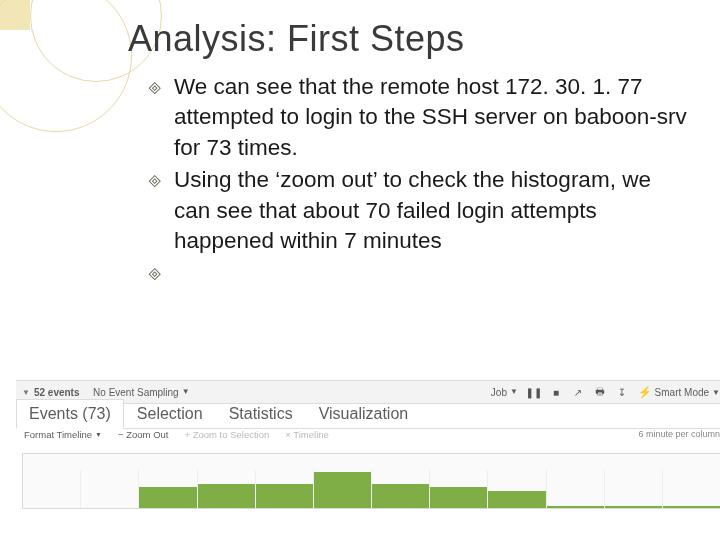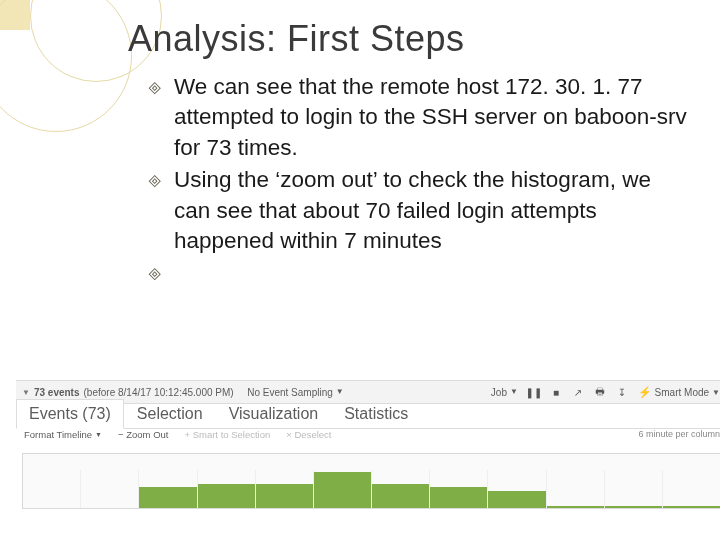--- a/index.html
+++ b/index.html
@@ -58,22 +58,21 @@
     </div>
     <div class="item" data-interactable="false">
       <span class="bullet" data-interactable="false">🞜</span>
     </div>
   </div>
 
   <div class="splunk" data-interactable="false">
     <div class="bar1" data-interactable="false">
       <div class="left">
         <span class="caret" data-interactable="true">▼</span>
-        <span data-interactable="false"><b>73 events</b></span>
-        <span data-interactable="false">(before 8/14/17 10:12:45.000 PM)</span>
+        <span data-interactable="false"><b>52 events</b></span>
         &nbsp;&nbsp;
         <span class="dd" data-interactable="true">
           <span data-interactable="false">No Event Sampling</span>
           <span data-interactable="false" style="font-size:8px">▼</span>
         </span>
       </div>
       <div class="stretch"></div>
       <div class="right">
         <span class="dd" data-interactable="true">
           <span data-interactable="false">Job</span>
@@ -88,32 +87,32 @@
           <span class="bolt" data-interactable="false">⚡</span>
           <span data-interactable="false">Smart Mode</span>
           <span data-interactable="false" style="font-size:8px">▼</span>
         </span>
       </div>
     </div>
 
     <div class="tabs" data-interactable="false">
       <div class="tab active" data-interactable="true">Events (73)</div>
       <div class="tab" data-interactable="true">Selection</div>
+      <div class="tab" data-interactable="true">Statistics</div>
       <div class="tab" data-interactable="true">Visualization</div>
-      <div class="tab" data-interactable="true">Statistics</div>
     </div>
 
     <div class="bar2" data-interactable="false">
       <span class="grp" data-interactable="true">
         <span data-interactable="false">Format Timeline</span>
         <span data-interactable="false" style="font-size:7px">▼</span>
       </span>
       <span class="grp" data-interactable="true">− Zoom Out</span>
-      <span class="grp" data-interactable="true" style="color:#bbb">+ Smart to Selection</span>
-      <span class="grp" data-interactable="true" style="color:#bbb">× Deselect</span>
+      <span class="grp" data-interactable="true" style="color:#bbb">+ Zoom to Selection</span>
+      <span class="grp" data-interactable="true" style="color:#bbb">× Timeline</span>
       <span class="stretch"></span>
       <span class="permin" data-interactable="false">6 minute per column</span>
     </div>
 
     <div class="chartwrap" data-interactable="true">
       <span class="tick" data-interactable="false"> </span>
       <div class="bars" id="bars" data-interactable="false">
           <div class="cell" data-interactable="true">
             <div class="fill" data-interactable="false" style="height: 0%; background: transparent;"></div>
           </div>

